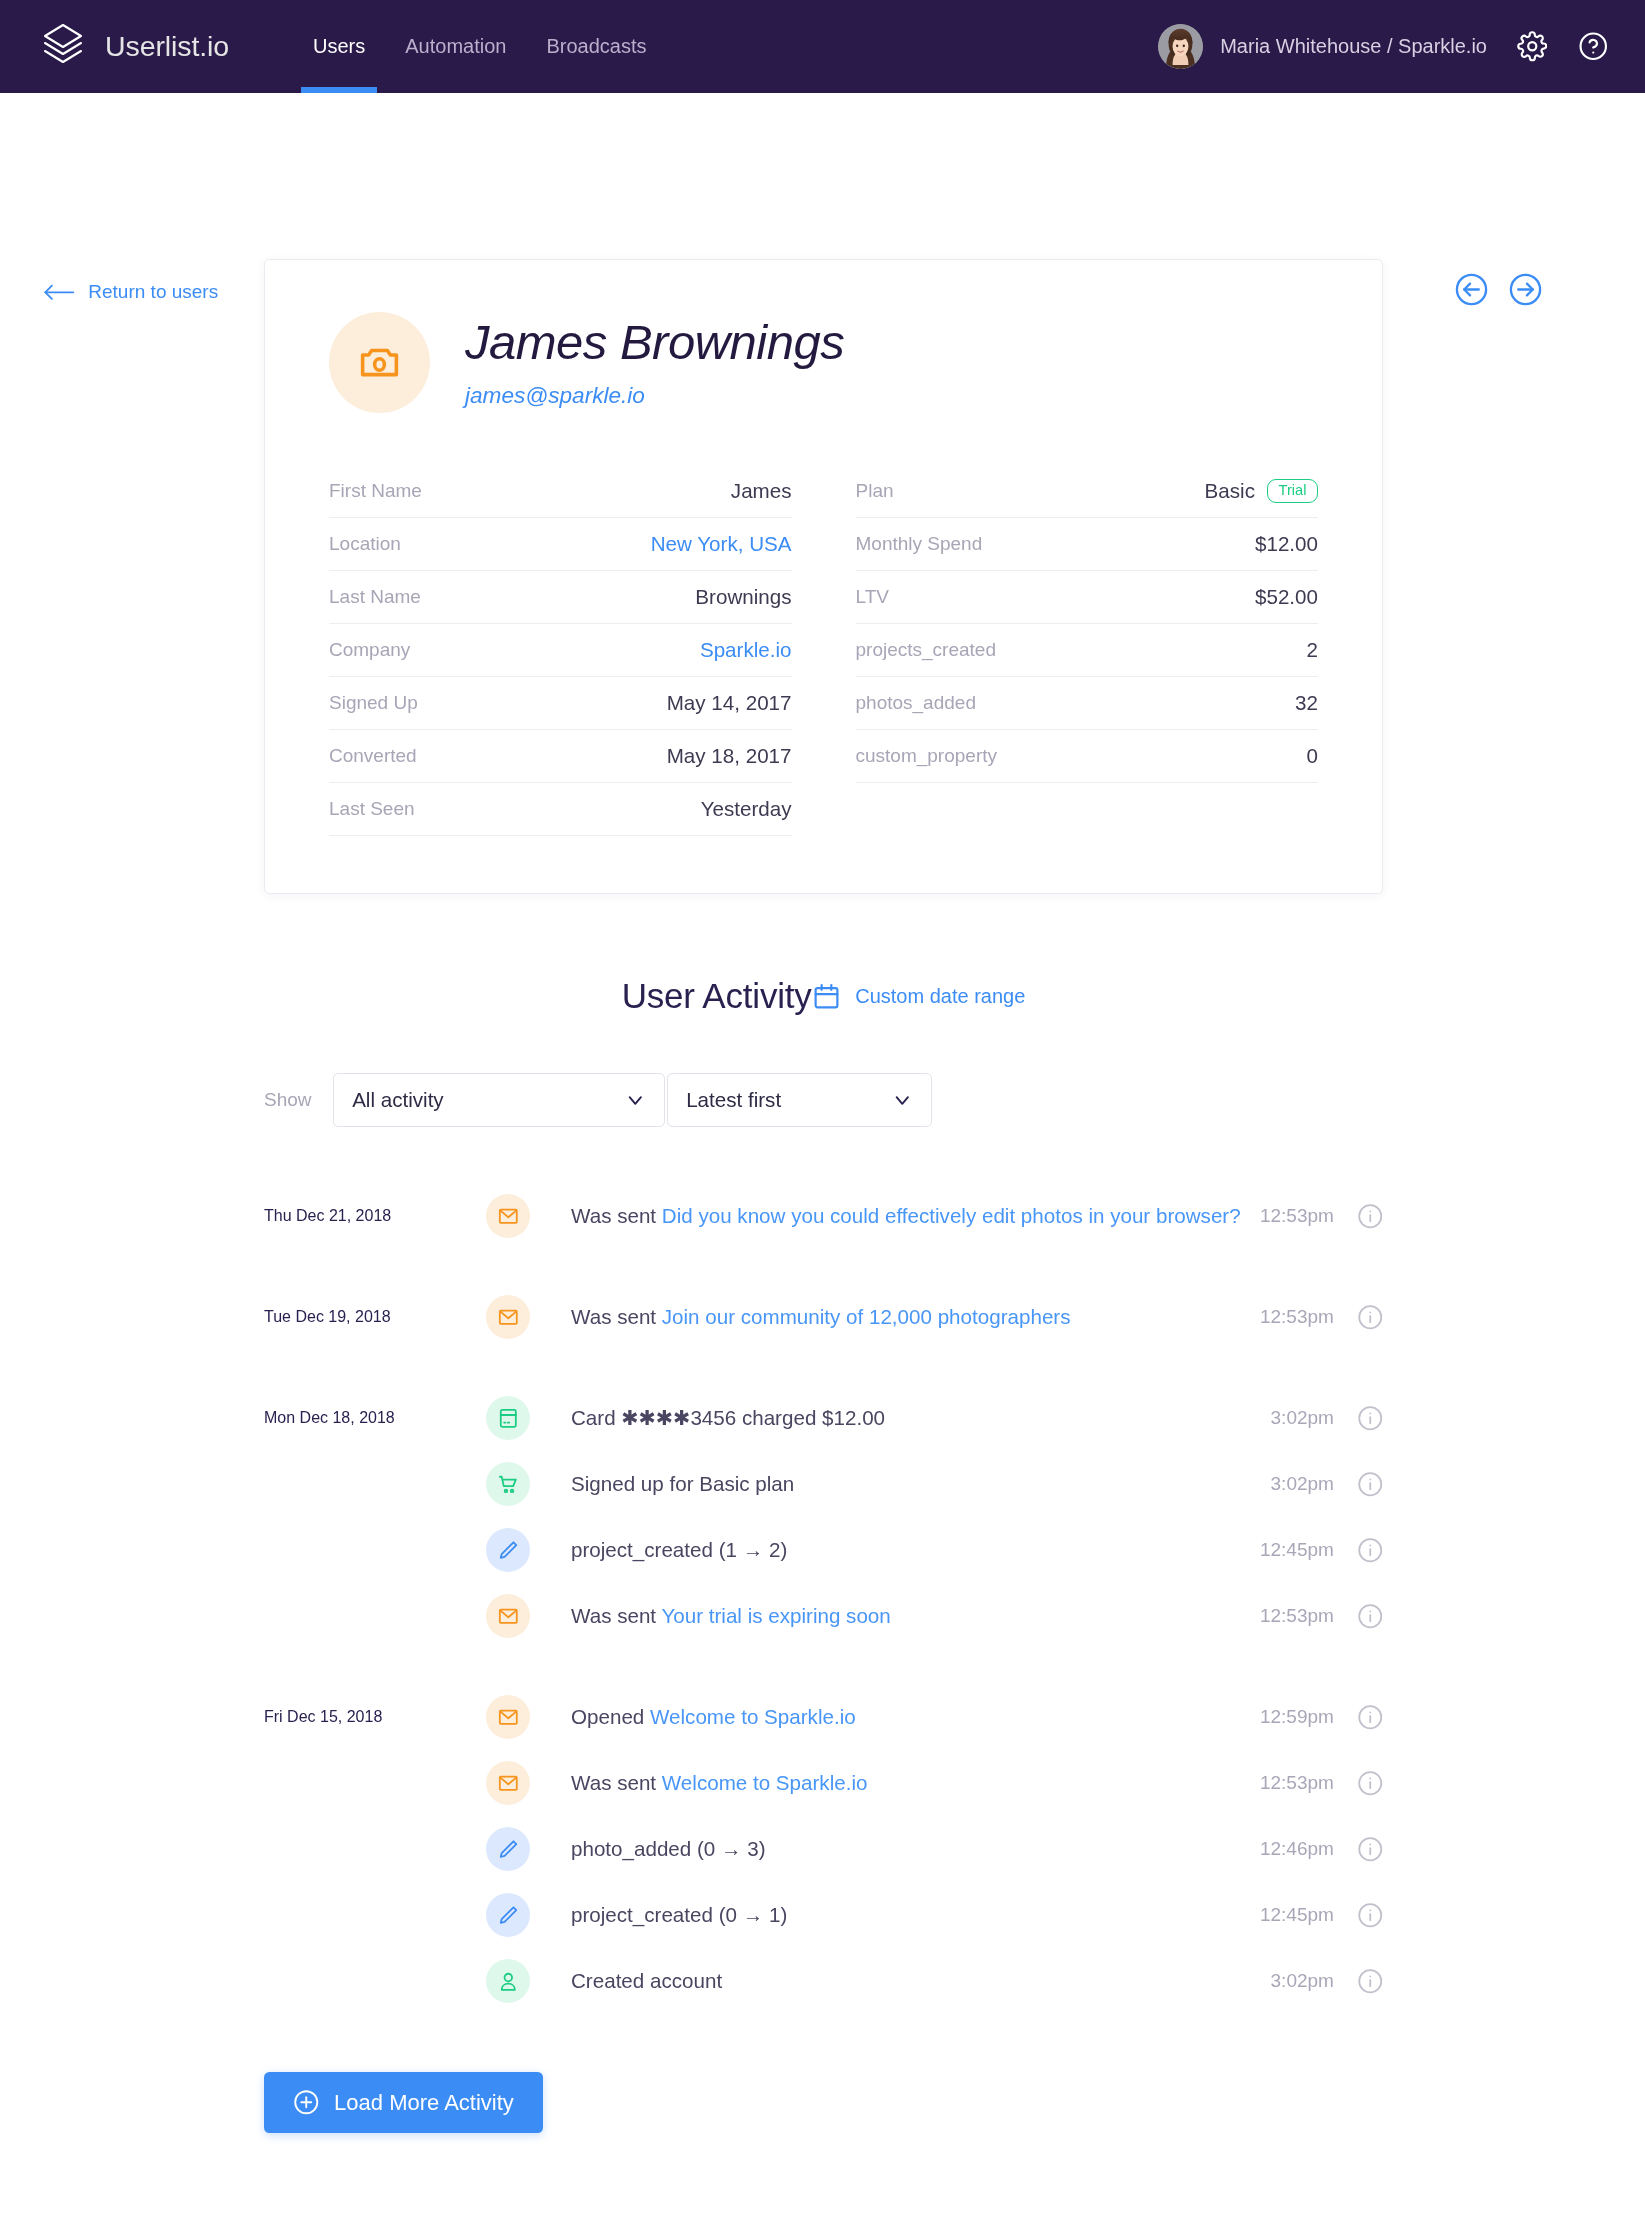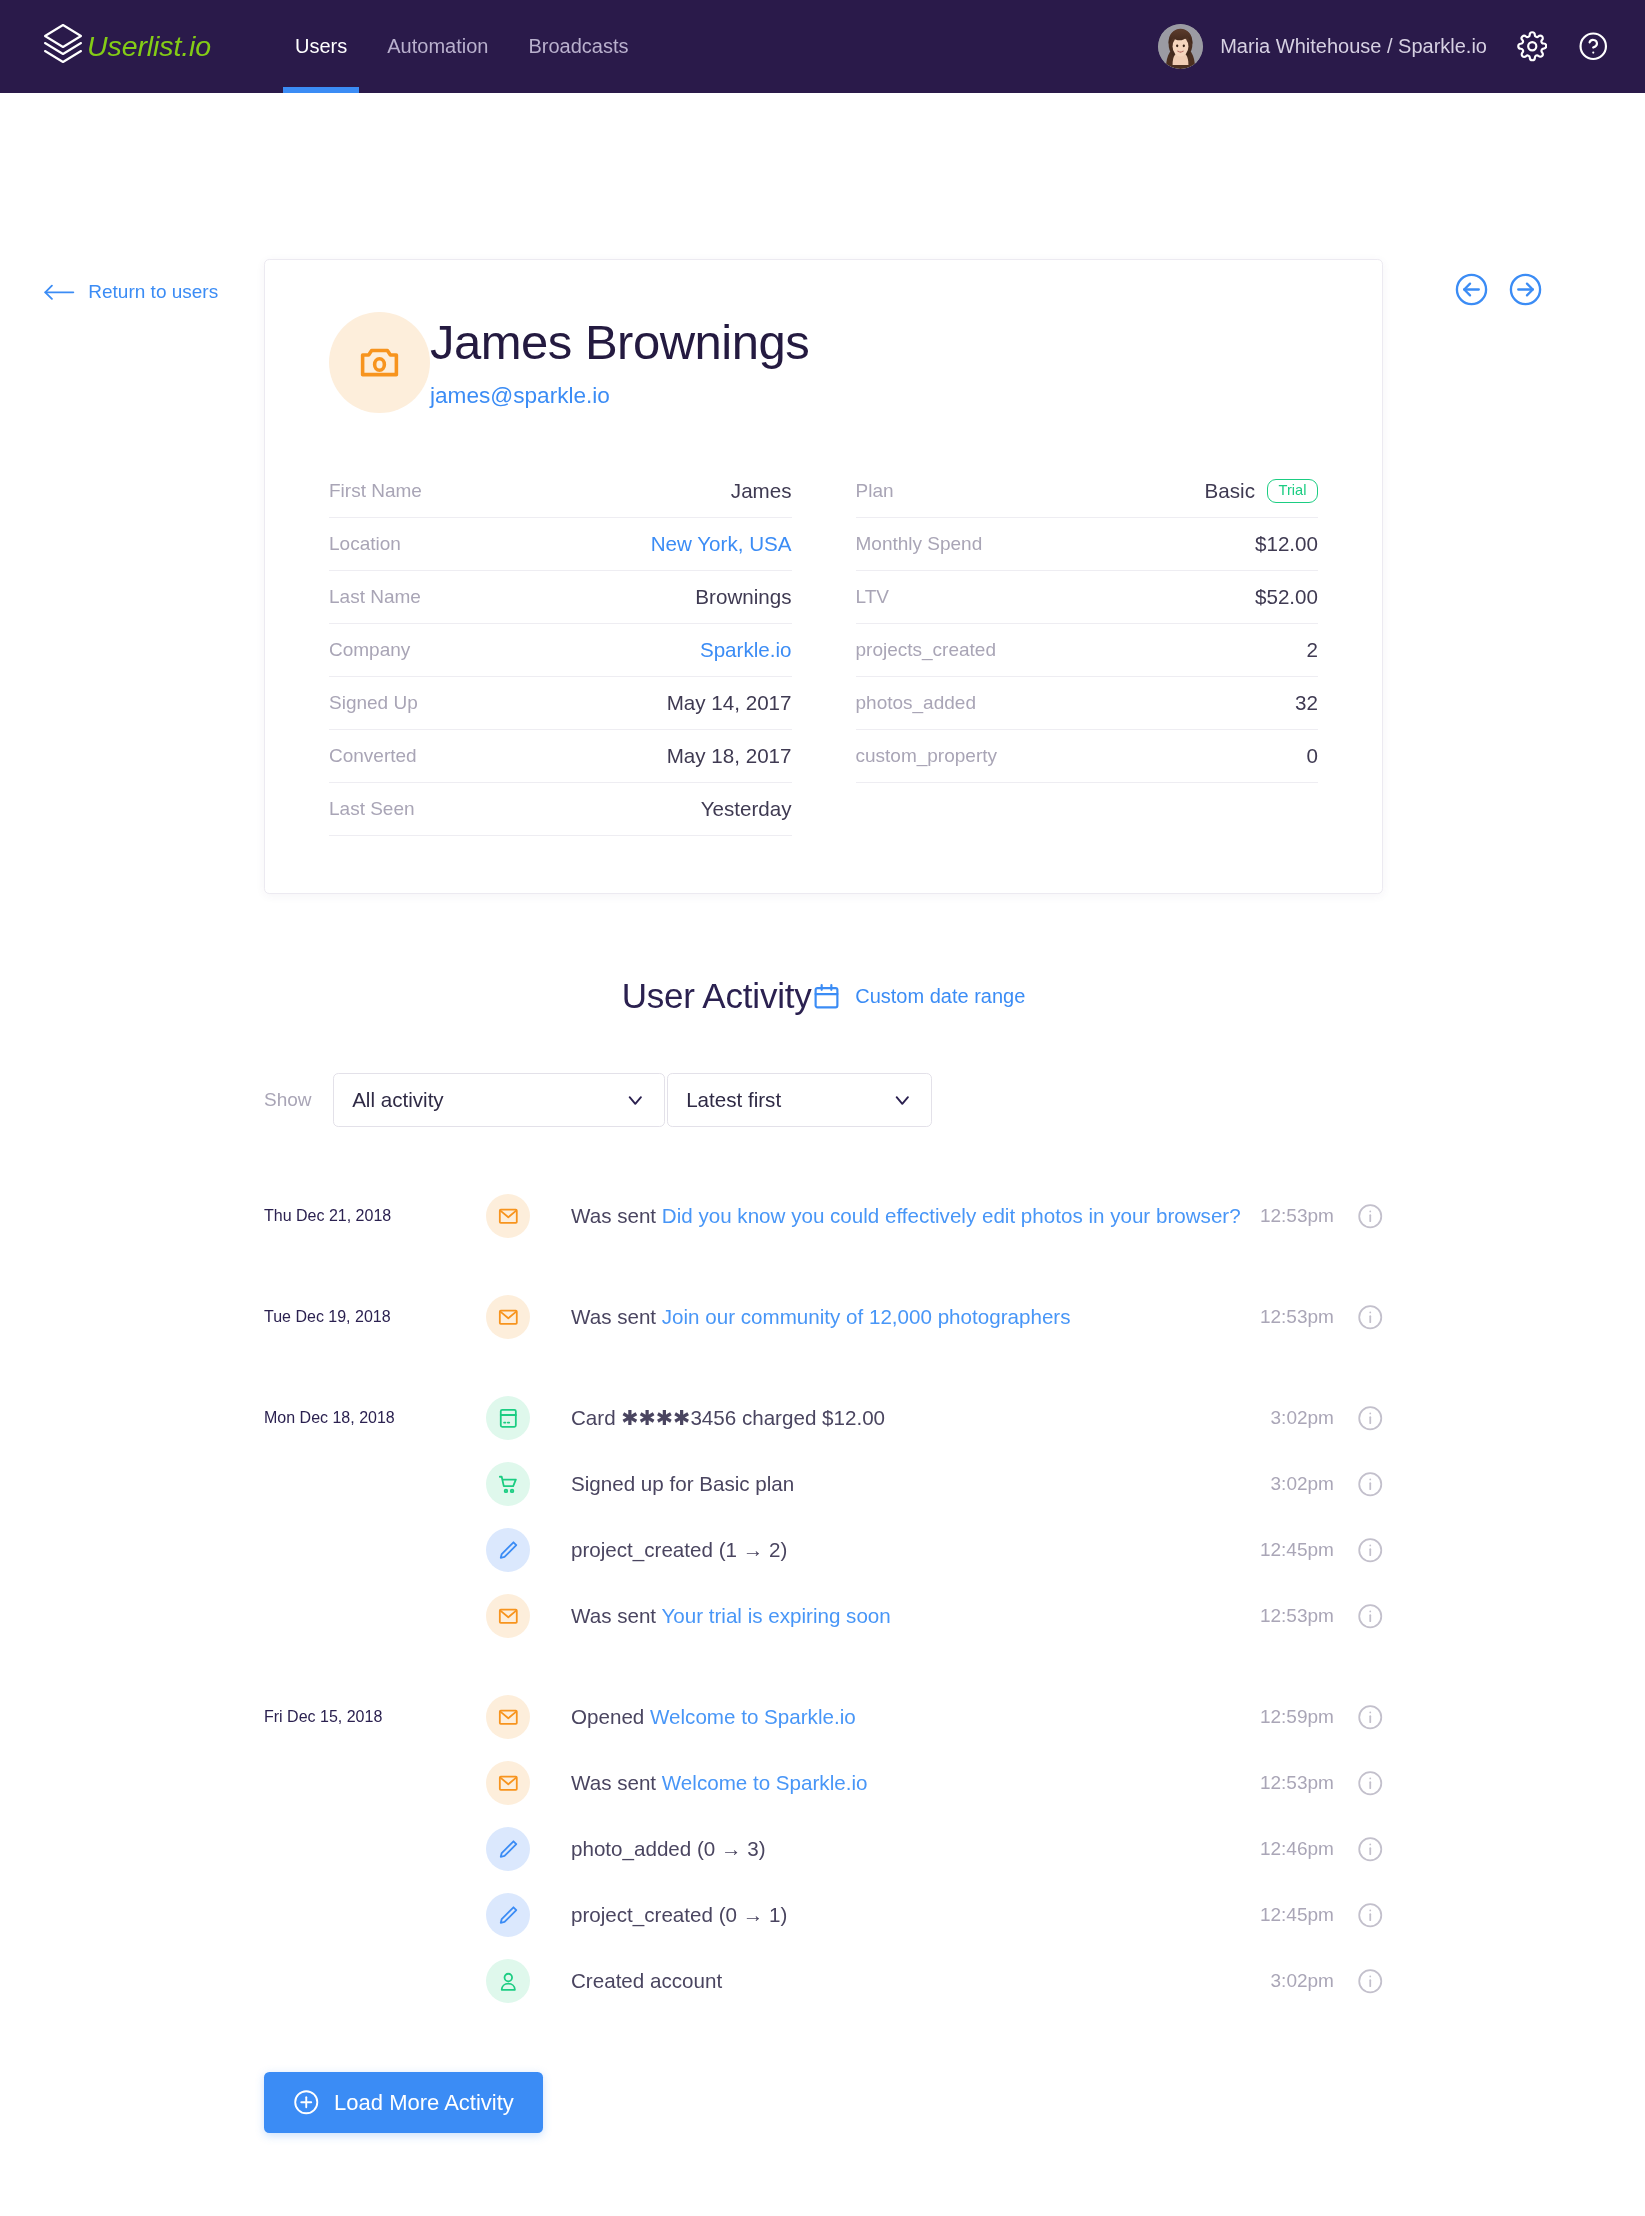--- a/index.html
+++ b/index.html
@@ -20,26 +20,25 @@
     display: flex;
     align-items: center;
   }
   .brand {
     display: flex;
     align-items: center;
     margin-left: 41px;
   }
   .brand-logo { width: 44px; height: 48px; flex: 0 0 auto; }
   .brand-name {
-    margin-left: 2px;
-    color: #84cc16;
+    margin-left: 20px;
+    color: #e5e5e5;
     font-size: 28.5px;
     letter-spacing: -0.1px;
     font-weight: 400;
-    font-style: italic;
   }
   .nav-items {
     display: flex;
     align-items: center;
     height: 93px;
     margin-left: 64px;
   }
   .nav-item {
     position: relative;
     height: 93px;
@@ -127,21 +126,21 @@
     padding: 52px 64px 57px 64px;
   }
   .profile-head { display: flex; align-items: flex-start; }
   .profile-avatar {
     width: 101px; height: 101px;
     border-radius: 50%;
     background: #fdeedb;
     display: flex; align-items: center; justify-content: center;
     flex: 0 0 auto;
   }
-  .profile-title-wrap { padding-top: 5.3px; }
+  .profile-title-wrap { margin-left: 35px; padding-top: 5.3px; font-style: italic; }
   .profile-name {
     font-size: 49px;
     color: #241a40;
     font-weight: 400;
     letter-spacing: -0.5px;
     line-height: 1.05;
   }
   .profile-email {
     margin-top: 14.6px;
     font-size: 22.6px;

